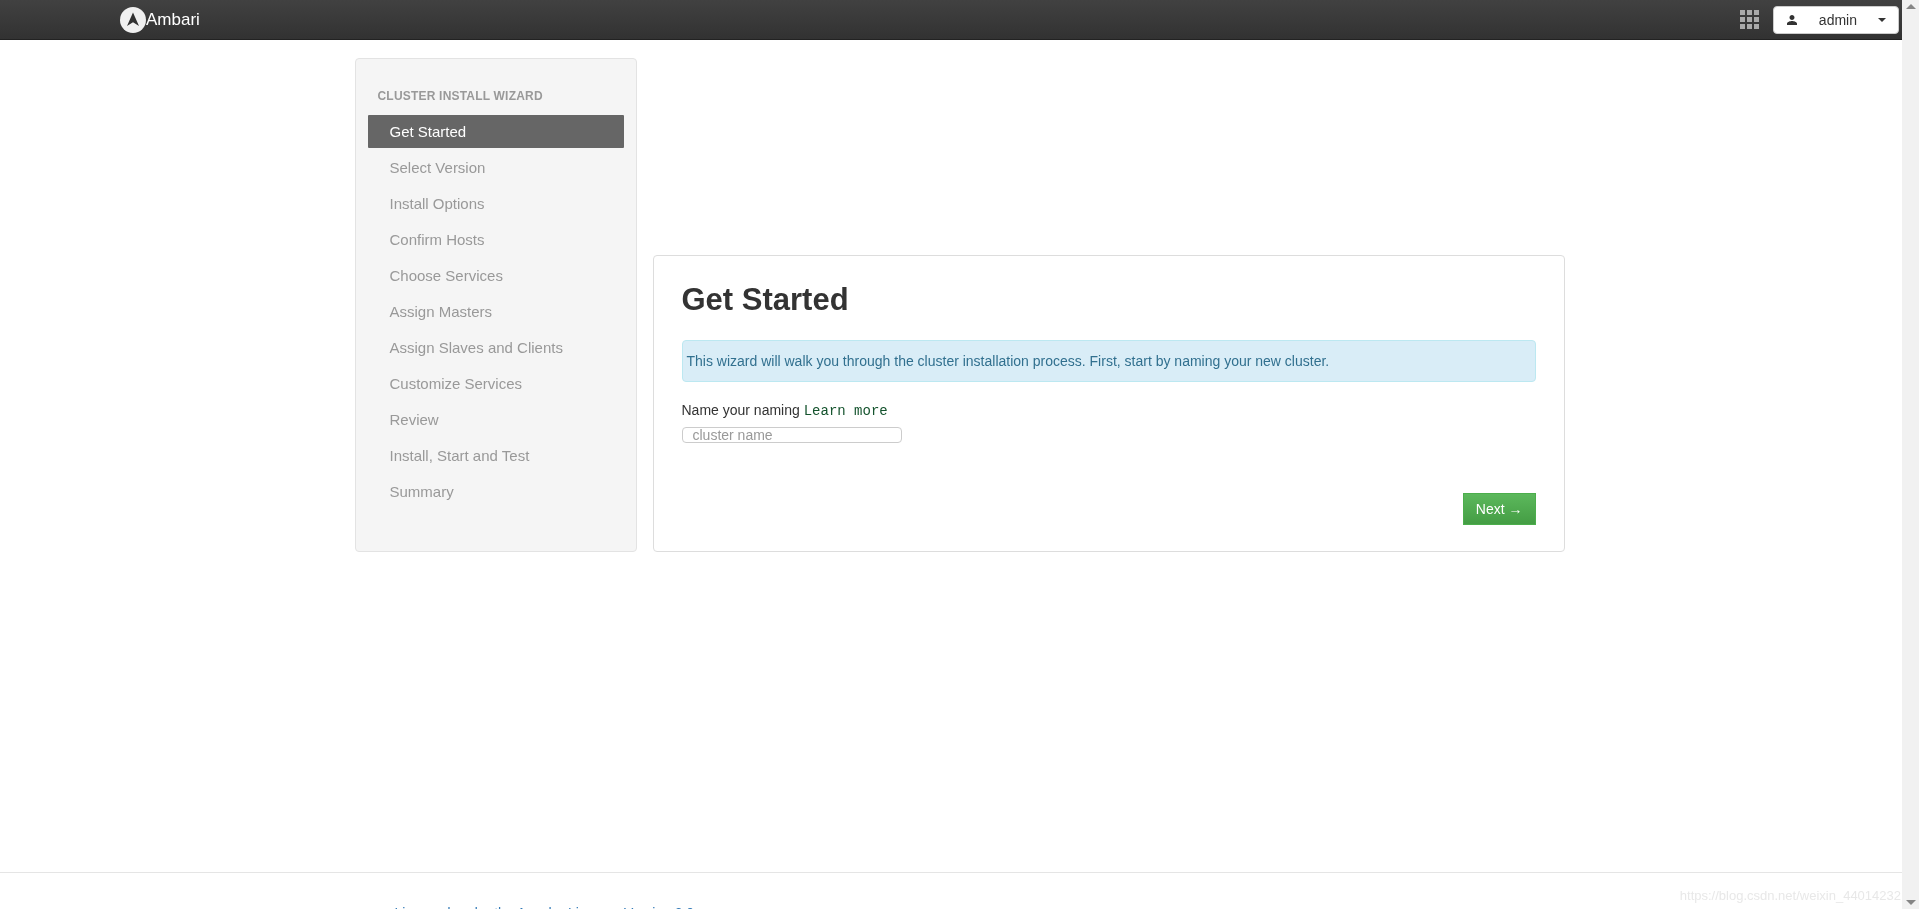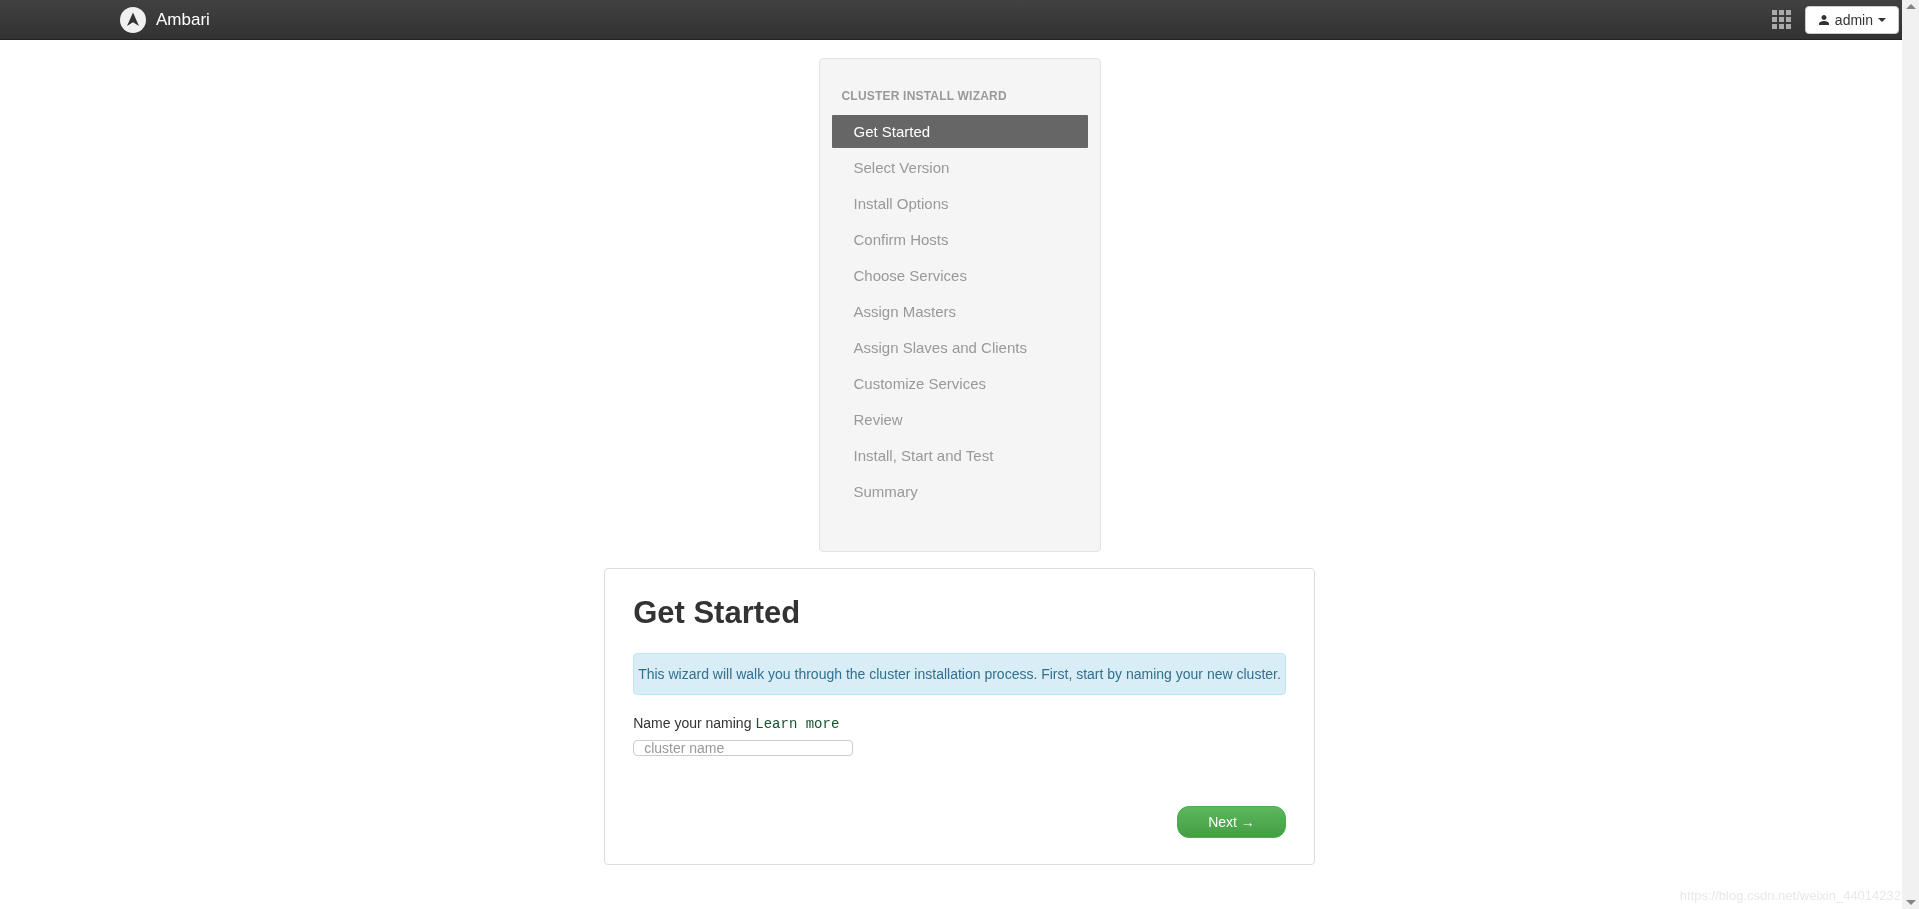--- a/index.html
+++ b/index.html
@@ -15,21 +15,21 @@
       height: 40px;
       display: flex;
       align-items: center;
       padding: 0 20px;
       border-bottom: 1px solid #222;
     }
     .navbar-brand {
       display: flex;
       align-items: center;
       margin-left: 100px;
-      gap: 10px;
+      gap: 0;
     }
     .navbar-logo {
       width: 26px;
       height: 26px;
       background: #f0f0f0;
       border-radius: 50%;
       display: flex;
       align-items: center;
       justify-content: center;
       position: relative;
@@ -62,39 +62,38 @@
     .user-btn {
       background: #fff;
       border: 1px solid #ccc;
       border-radius: 4px;
       padding: 5px 12px;
       font-size: 14px;
       color: #333;
       cursor: pointer;
       display: flex;
       align-items: center;
-      gap: 5px;
+      gap: 21px;
     }
     .user-btn .caret {
       width: 0;
       height: 0;
       border-left: 4px solid transparent;
       border-right: 4px solid transparent;
       border-top: 4px solid #333;
     }
     .user-icon { width: 12px; height: 12px; fill: #333; }
     
     .container {
       max-width: 1270px;
       margin: 0 auto;
       padding: 18px 30px 40px;
       display: flex;
       gap: 16px;
-      align-items: center;
-      flex-direction: column;
+      align-items: flex-end;
     }
     
     .sidebar {
       width: 282px;
       background: #f5f5f5;
       border: 1px solid #e3e3e3;
       border-radius: 4px;
       padding-bottom: 40px;
     }
     .sidebar-title {
@@ -162,22 +161,22 @@
     .panel-footer {
       display: flex;
       justify-content: flex-end;
       margin-top: 50px;
     }
     .btn-success {
       background: linear-gradient(to bottom, #5cb85c 0%, #449d44 100%);
       background-color: #5cb85c;
       border: 1px solid #4cae4c;
       color: #fff;
-      padding: 7px 30px;
-      border-radius: 12px;
+      padding: 7px 12px;
+      border-radius: 0;
       font-size: 14px;
       cursor: pointer;
     }
     
     .page-footer {
       border-top: 1px solid #e5e5e5;
       padding: 30px 0 40px;
       margin-top: 280px;
     }
     .footer-inner {

